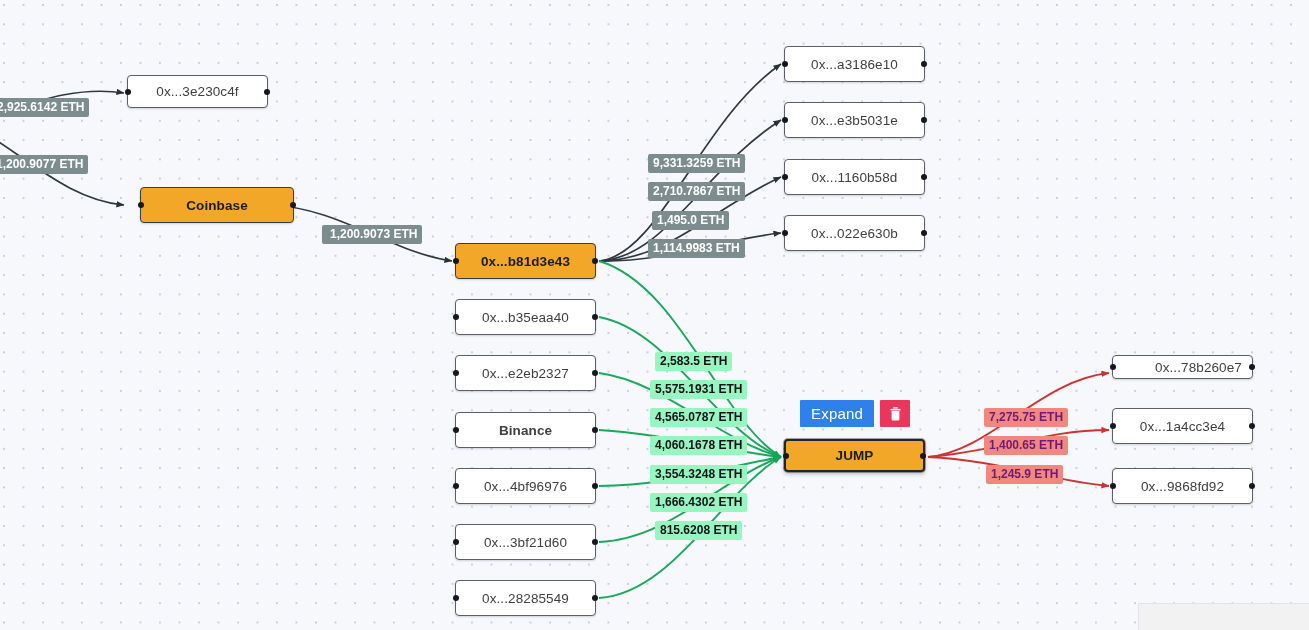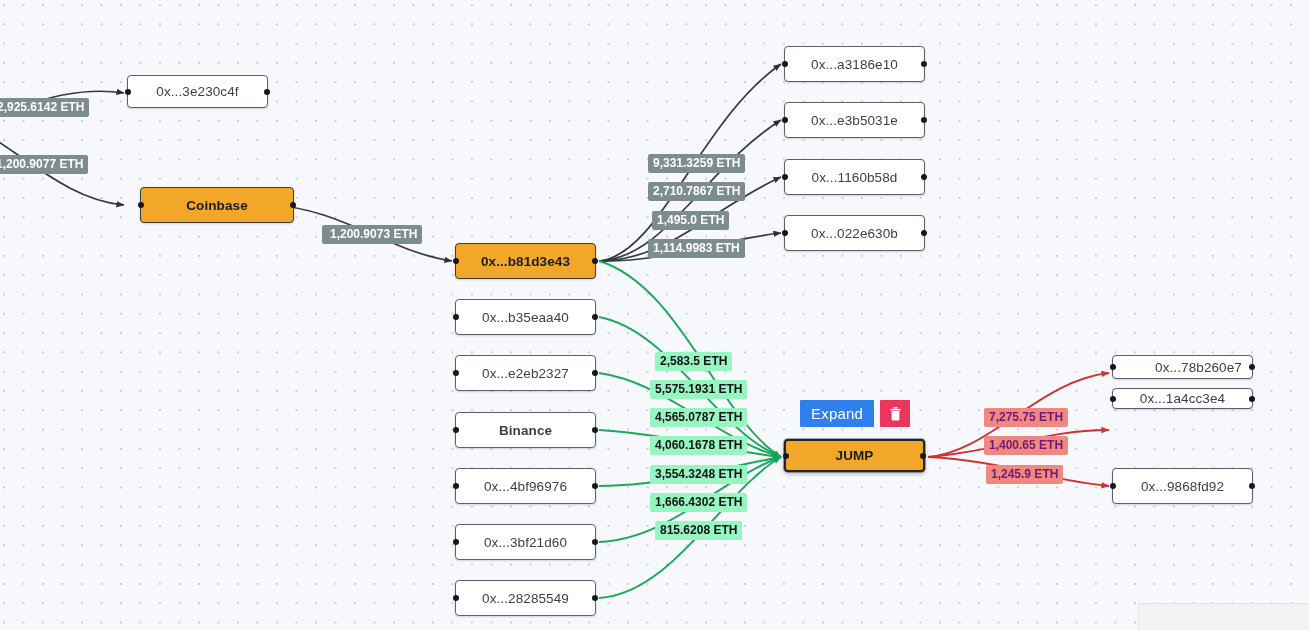--- a/index.html
+++ b/index.html
@@ -236,21 +236,21 @@
       <div class="node orange selected" style="left: 784px; top: 439px; width: 141px; height: 33px;">
         <span class="handle left"></span>
         <span>JUMP</span>
         <span class="handle right"></span>
       </div>
       <div class="node" style="left: 1112px; top: 355px; width: 141px; height: 24px; padding-left: 32px;">
         <span class="handle left"></span>
         <span>0x...78b260e7</span>
         <span class="handle right"></span>
       </div>
-      <div class="node" style="left: 1112px; top: 388px; width: 141px; height: 21px;">
+      <div class="node" style="left: 1112px; top: 408px; width: 141px; height: 36px;">
         <span class="handle left"></span>
         <span>0x...1a4cc3e4</span>
         <span class="handle right"></span>
       </div>
       <div class="node" style="left: 1112px; top: 468px; width: 141px; height: 36px;">
         <span class="handle left"></span>
         <span>0x...9868fd92</span>
         <span class="handle right"></span>
       </div>
     </div>

